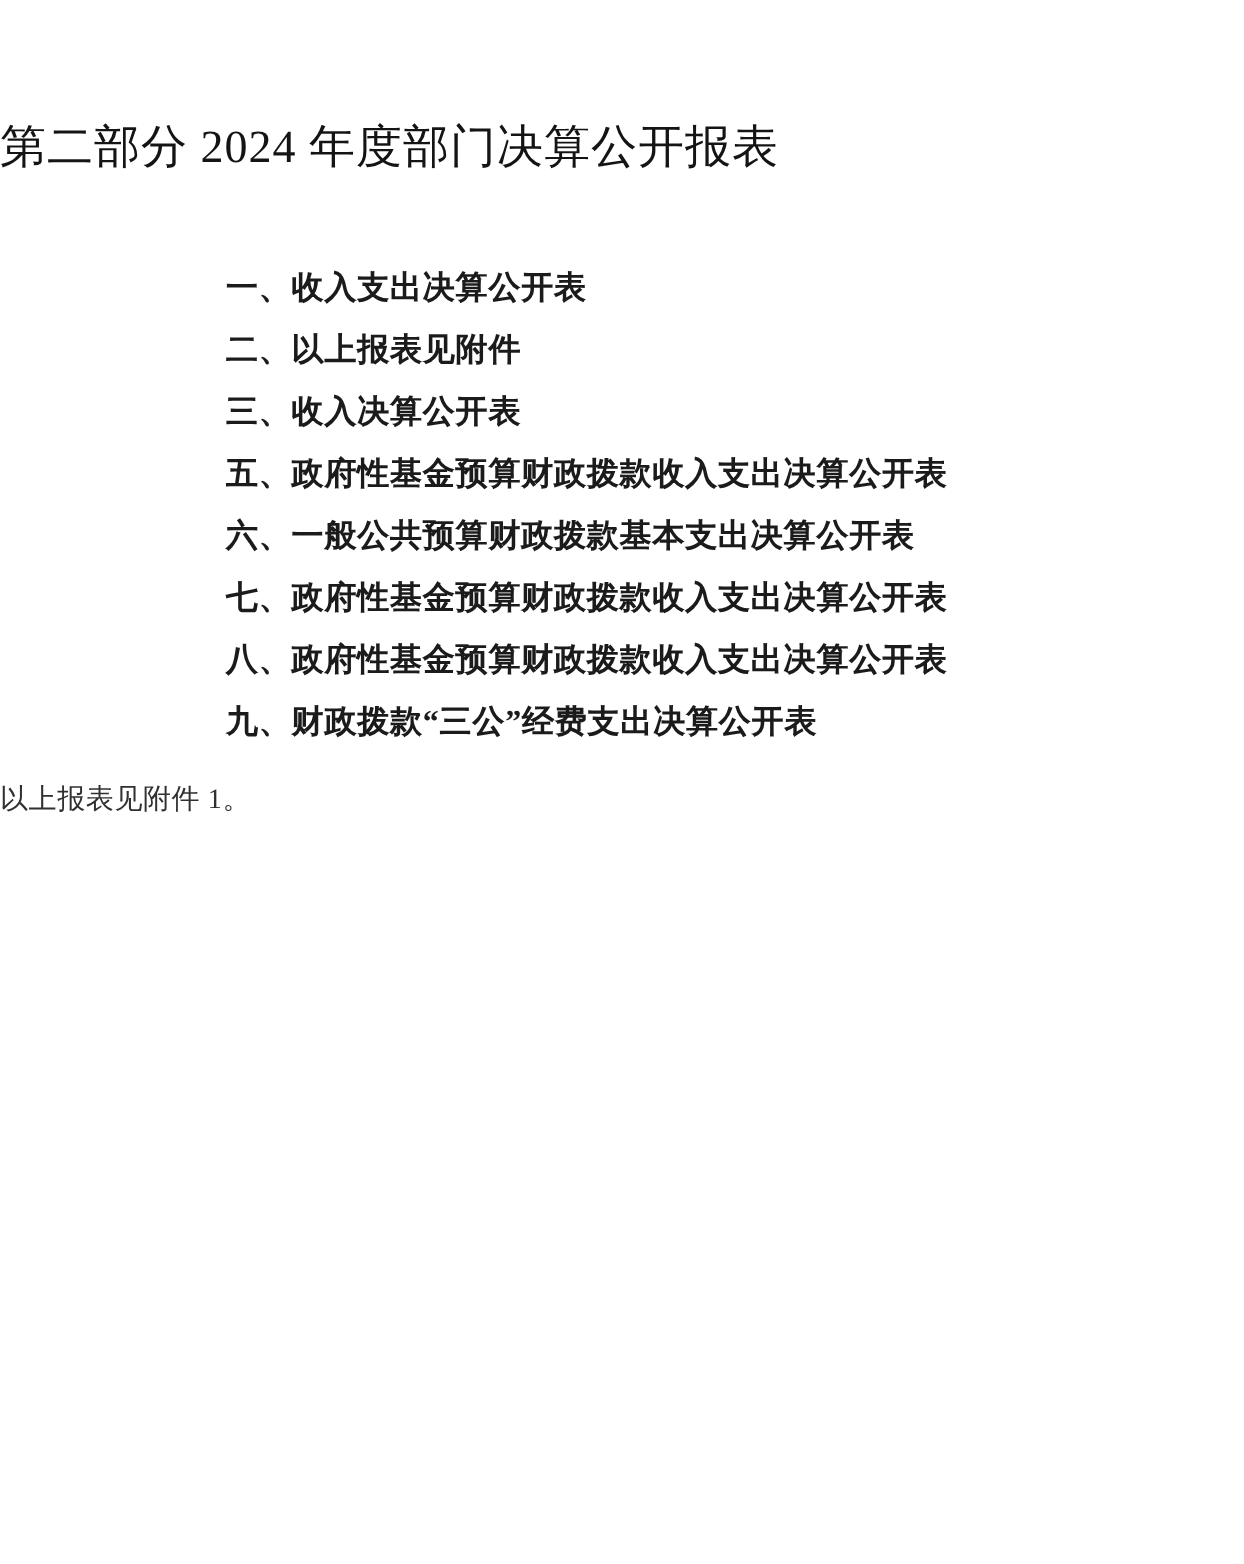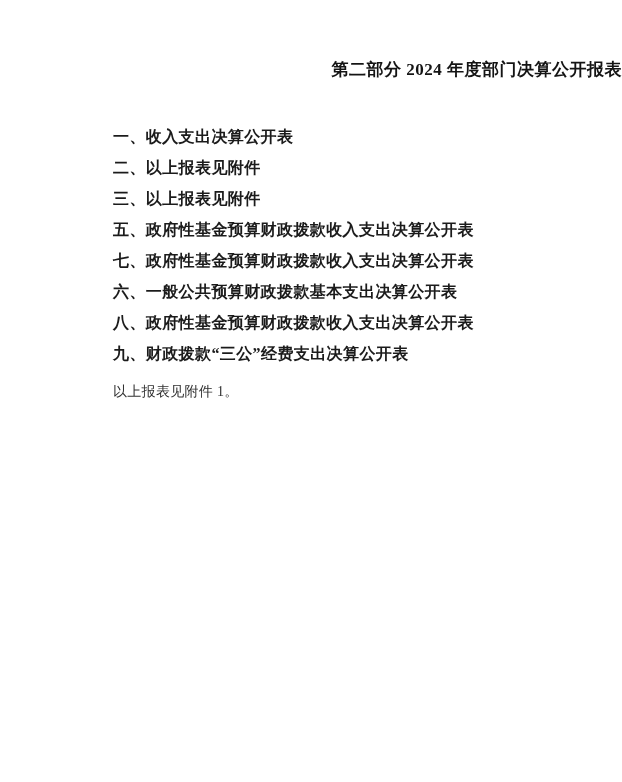--- a/index.html
+++ b/index.html
@@ -15,23 +15,23 @@
     position: relative;
     overflow: hidden;
   }
   .page {
     position: relative;
     width: 622px;
     height: 782px;
     box-sizing: border-box;
   }
   .doc-title {
-    text-align: right;
-    font-size: 17px;
-    font-weight: 700;
+    text-align: left;
+    font-size: 23px;
+    font-weight: 400;
     letter-spacing: 0.5px;
     margin-top: 58px;
     margin-bottom: 0;
     color: #141414;
   }
   .toc-list {
     margin: 48px 0 0 0;
     padding: 0;
     list-style: none;
   }
@@ -40,39 +40,38 @@
     line-height: 1.0;
     padding: 0 0 0 113px;
     margin-bottom: 15px;
     letter-spacing: 0.4px;
     color: #1b1b1b;
     white-space: nowrap;
     font-weight: bold;
   }
   .note {
     font-size: 14px;
-    padding-left: 113px;
     margin-top: 21px;
     letter-spacing: 0.3px;
     color: #303030;
   }
 </style>
 </head>
 <body>
 
 <div class="page">
 
   <h1 class="doc-title">第二部分    2024 年度部门决算公开报表</h1>
 
   <ul class="toc-list">
     <li class="toc-item">一、收入支出决算公开表</li>
     <li class="toc-item">二、以上报表见附件</li>
-    <li class="toc-item">三、以上报表见附件</li>
+    <li class="toc-item">三、收入决算公开表</li>
     <li class="toc-item">五、政府性基金预算财政拨款收入支出决算公开表</li>
+    <li class="toc-item">六、一般公共预算财政拨款基本支出决算公开表</li>
     <li class="toc-item">七、政府性基金预算财政拨款收入支出决算公开表</li>
-    <li class="toc-item">六、一般公共预算财政拨款基本支出决算公开表</li>
     <li class="toc-item">八、政府性基金预算财政拨款收入支出决算公开表</li>
     <li class="toc-item">九、财政拨款“三公”经费支出决算公开表</li>
   </ul>
 
   <div class="note">以上报表见附件 1。</div>
 
 </div>
 
 </body></html>

